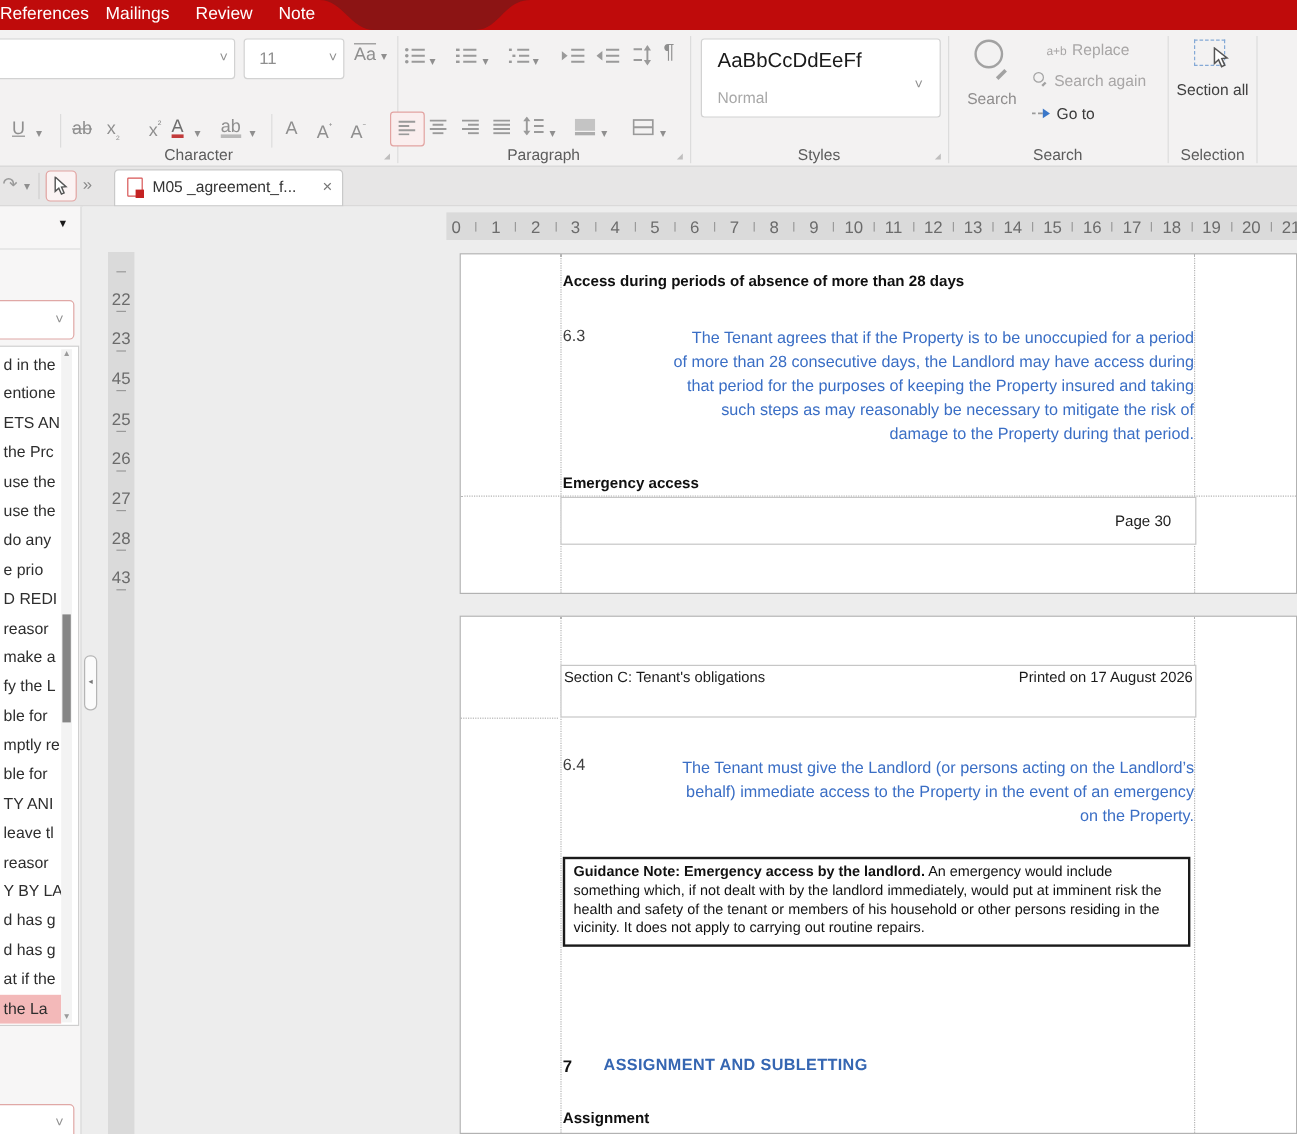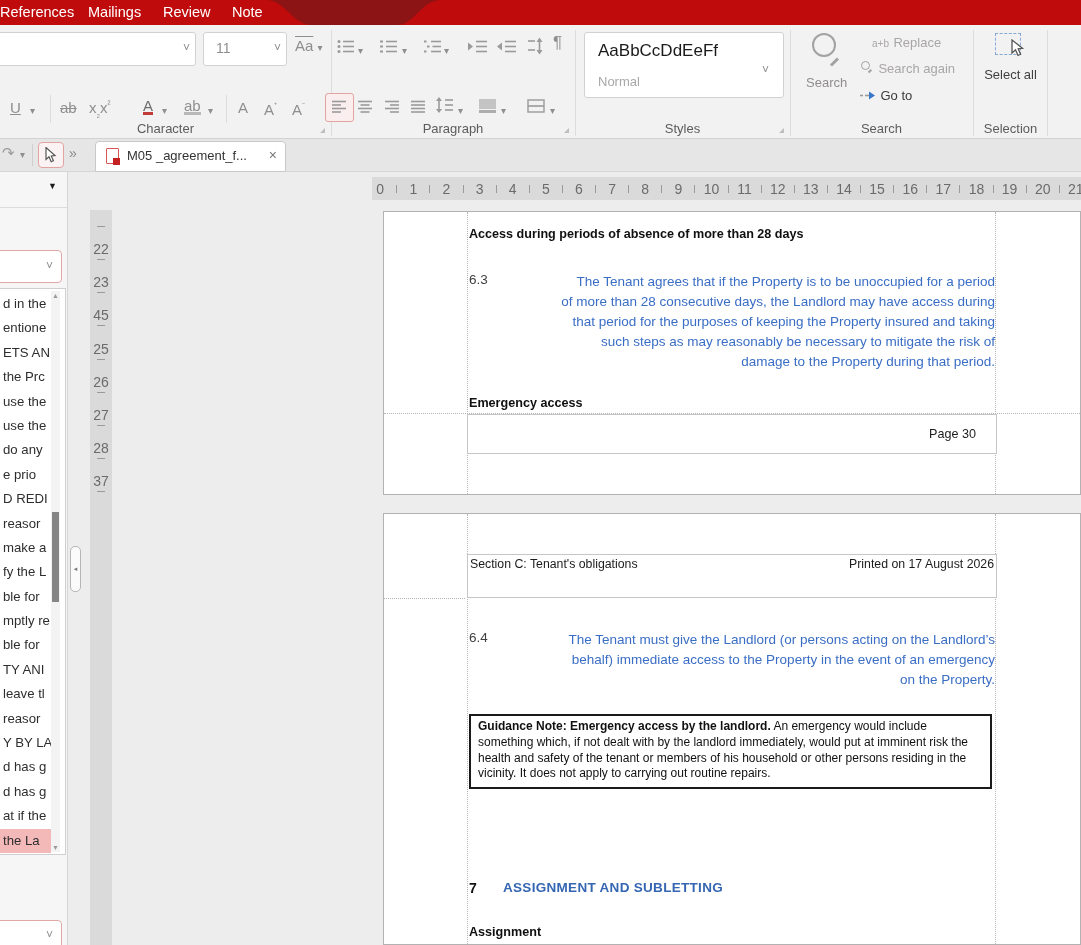--- a/index.html
+++ b/index.html
@@ -175,21 +175,21 @@
     <div class="rbtn" style="left:295px;top:12px;font-size:15px">
       <span class="gl" style="text-decoration:overline">Aa</span>
       <span class="chevsm">▾</span>
     </div>
 
     <div class="rbtn" style="left:10px;top:74px"><span class="gl u-ln">U</span></div>
     <div class="rbtn chevsm" style="left:30px;top:80px">▾</div>
     <div class="vdiv2" style="left:50px"></div>
     <div class="rbtn" style="left:60px;top:74px"><span class="gl strike">ab</span></div>
     <div class="rbtn" style="left:89px;top:74px"><span class="gl"><span>x</span><sub class="mk">₂</sub></span></div>
-    <div class="rbtn" style="left:100px;top:74px"><span class="gl"><span>x</span><sup class="mk">²</sup></span></div>
+    <div class="rbtn" style="left:124px;top:74px"><span class="gl"><span>x</span><sup class="mk">²</sup></span></div>
     <div class="rbtn" style="left:143px;top:72px"><span class="gl redbar-under" style="color:#6e6e6e">A</span></div>
     <div class="rbtn chevsm" style="left:162px;top:80px">▾</div>
     <div class="rbtn" style="left:184px;top:72px"><span class="gl graybar-under">ab</span></div>
     <div class="rbtn chevsm" style="left:208px;top:80px">▾</div>
     <div class="vdiv2" style="left:226px"></div>
     <div class="rbtn" style="left:238px;top:74px"><span class="gl">A</span></div>
     <div class="rbtn" style="left:264px;top:74px"><span class="gl"><span>A</span><sup class="mk">⁺</sup></span></div>
     <div class="rbtn" style="left:292px;top:74px"><span class="gl"><span>A</span><sup class="mk">⁻</sup></span></div>
 
     <div class="glabel">Character</div>
@@ -360,21 +360,21 @@
     <div class="glabel">Search</div>
   </div>
   <div class="gdiv" style="left:973px"></div>
 
   <div class="group" style="left:973px;width:75px">
     <div>
       <div id="selbox"></div>
       <svg class="abs" style="left:38px;top:14px" width="14" height="18">
         <path d="M1 1 L1 14 L4.5 10.8 L7 16.5 L9.6 15.3 L7.2 9.8 L11.5 9.3 Z" fill="#fff" stroke="#555" stroke-width="1.3"></path>
       </svg>
-      <div class="seltext">Select all</div>
+      <div class="seltext">Section all</div>
     </div>
     <div class="glabel">Selection</div>
   </div>
   <div class="gdiv" style="left:1047px"></div>
 </div>
 
 <div id="tabrow">
   <span class="abs" style="left:2px;top:5px;font-size:15px;color:#9a9a9a">↷</span>
   <span class="abs chevsm" style="left:20px;top:10px">▾</span>
   <div class="qdiv"></div>
@@ -591,21 +591,21 @@
       <div class="vcell">
         <span class="vtick"></span>
         <span class="n">27</span>
       </div>
       <div class="vcell">
         <span class="vtick"></span>
         <span class="n">28</span>
       </div>
       <div class="vcell">
         <span class="vtick"></span>
-        <span class="n">37</span>
+        <span class="n">43</span>
       </div>
     </div>
   <div class="vtick" style="margin:0 auto"></div>
 </div>
 
 <div id="pane">
   <span class="menu">▼</span>
   <div class="topline"></div>
   <div class="pinkcombo" style="left:-8px;top:78px;width:70px;height:33px">
     <span class="chev">˅</span>

